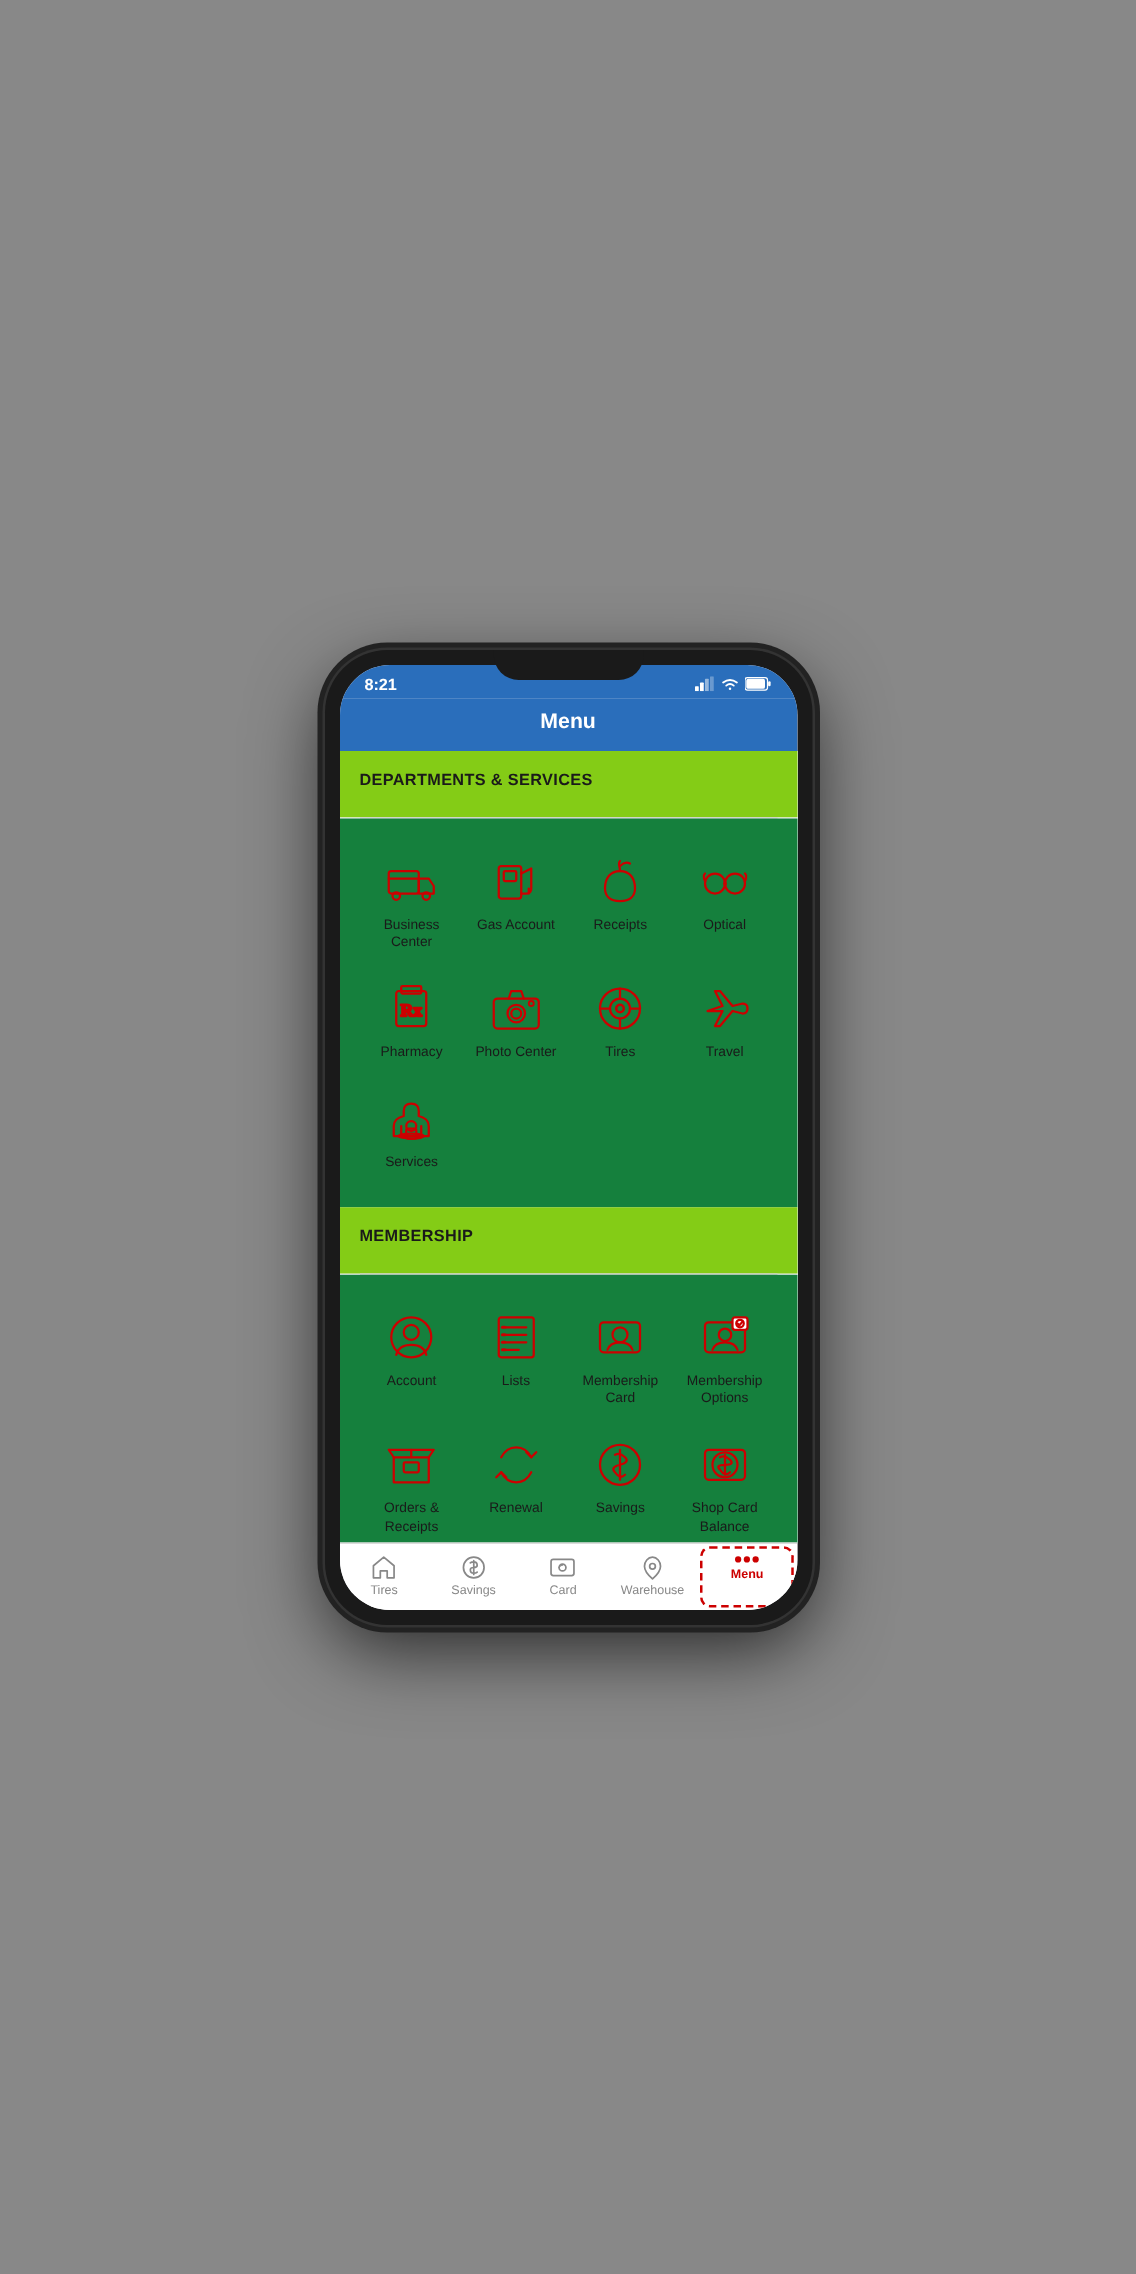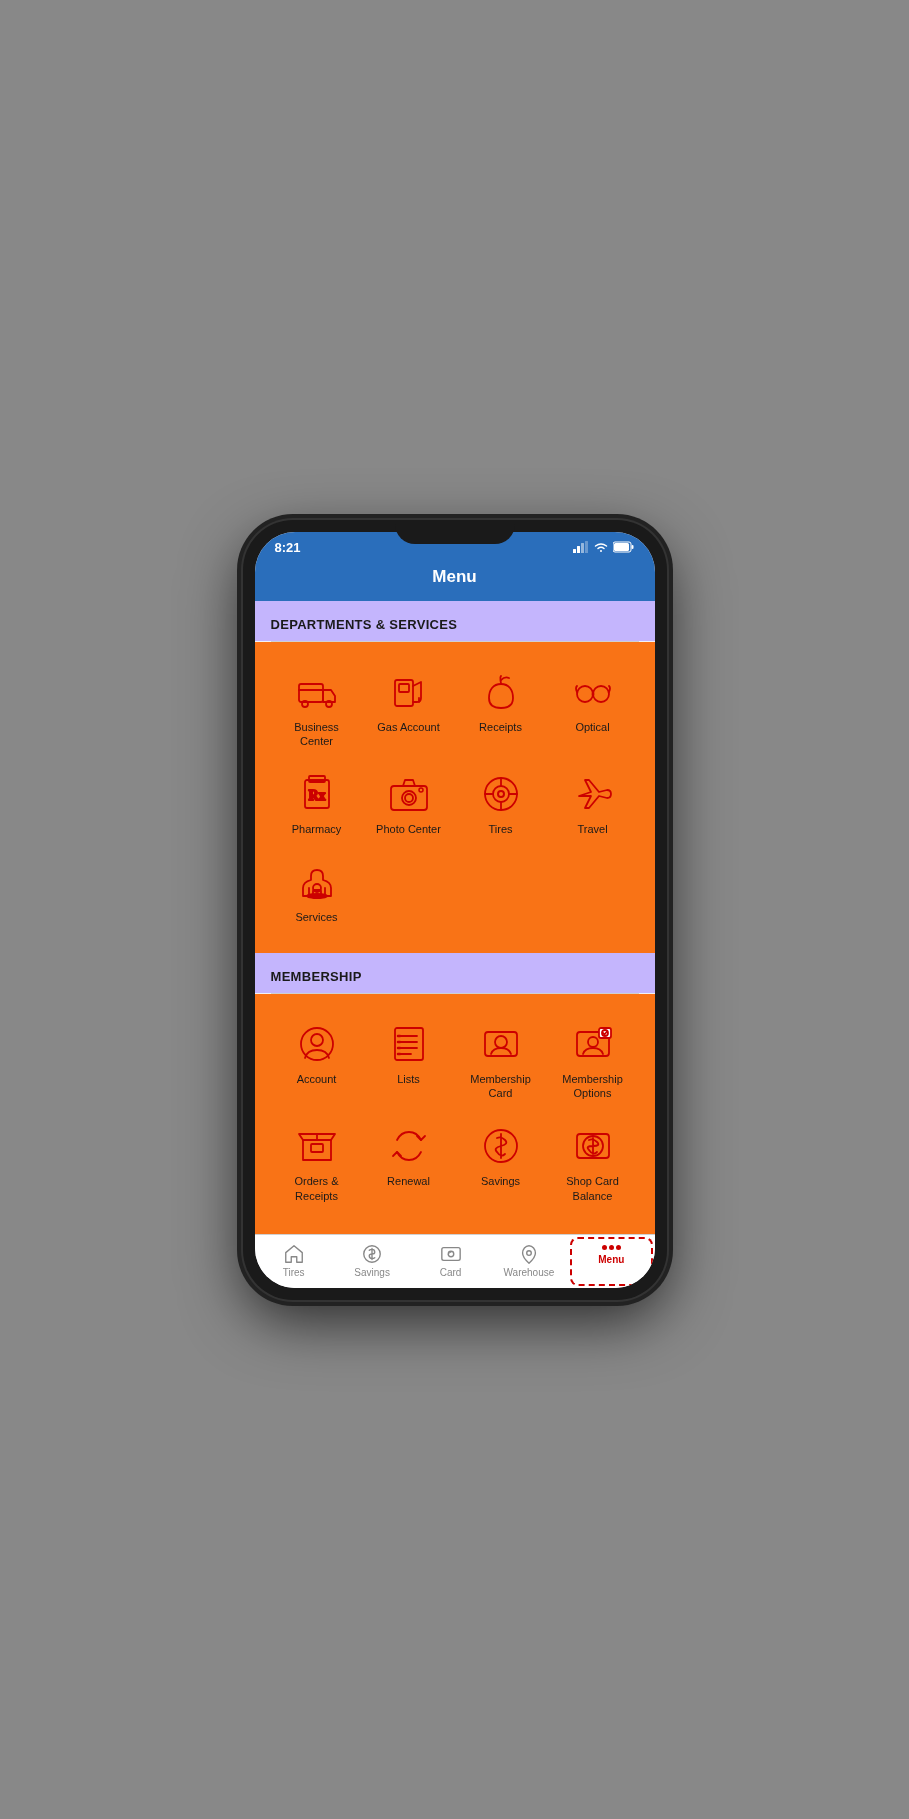--- a/index.html
+++ b/index.html
@@ -6,21 +6,21 @@
     * { box-sizing: border-box; margin: 0; padding: 0; }
     body {
       background: #888;
       display: flex;
       justify-content: center;
       align-items: center;
       min-height: 100vh;
       font-family: -apple-system, BlinkMacSystemFont, 'Helvetica Neue', sans-serif;
     }
     .phone-frame {
-      width: 424px;
+      width: 390px;
       height: 780px;
       background: #1a1a1a;
       border-radius: 50px;
       position: relative;
       box-shadow: 0 0 0 2px #333, 0 0 0 6px #222, 0 20px 60px rgba(0,0,0,0.7);
       overflow: hidden;
     }
     .phone-screen {
       position: absolute;
       top: 12px;
@@ -75,36 +75,36 @@
       color: white;
       font-size: 17px;
       font-weight: 600;
     }
     .content {
       flex: 1;
       overflow-y: auto;
       background: #f2f2f7;
     }
     .section-header {
-      padding: 14px 16px 8px;
-      background: #c4b5fd;
+      padding: 14px 16px 21px;
+      background: #84cc16;
     }
     .section-header-text {
       font-size: 13px;
       font-weight: 700;
       color: #1a1a1a;
       letter-spacing: 0.3px;
     }
     .section-divider {
       height: 1px;
       background: #d0d0d0;
       margin: 0 16px;
     }
     .grid-section {
-      background: #f97316;
+      background: #15803d;
       padding: 10px 12px;
     }
     .grid {
       display: grid;
       grid-template-columns: repeat(4, 1fr);
       gap: 4px 0;
       padding: 8px 4px;
     }
     .grid-item {
       display: flex;

